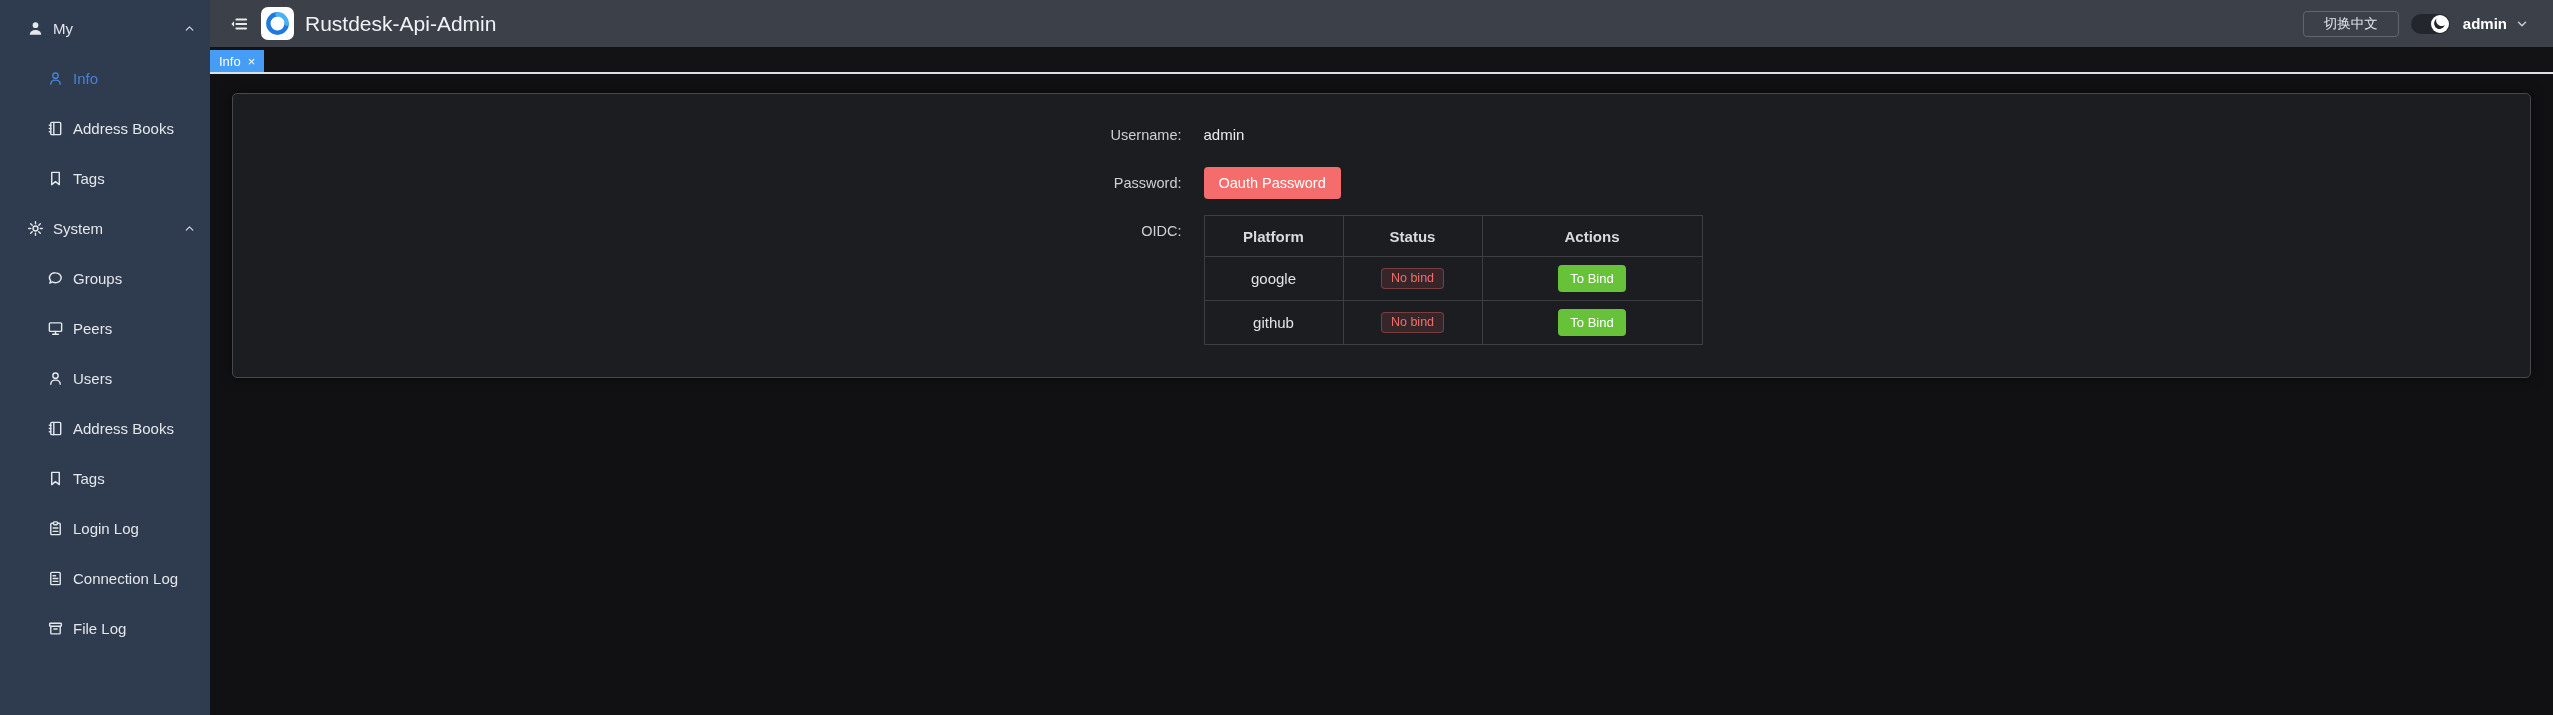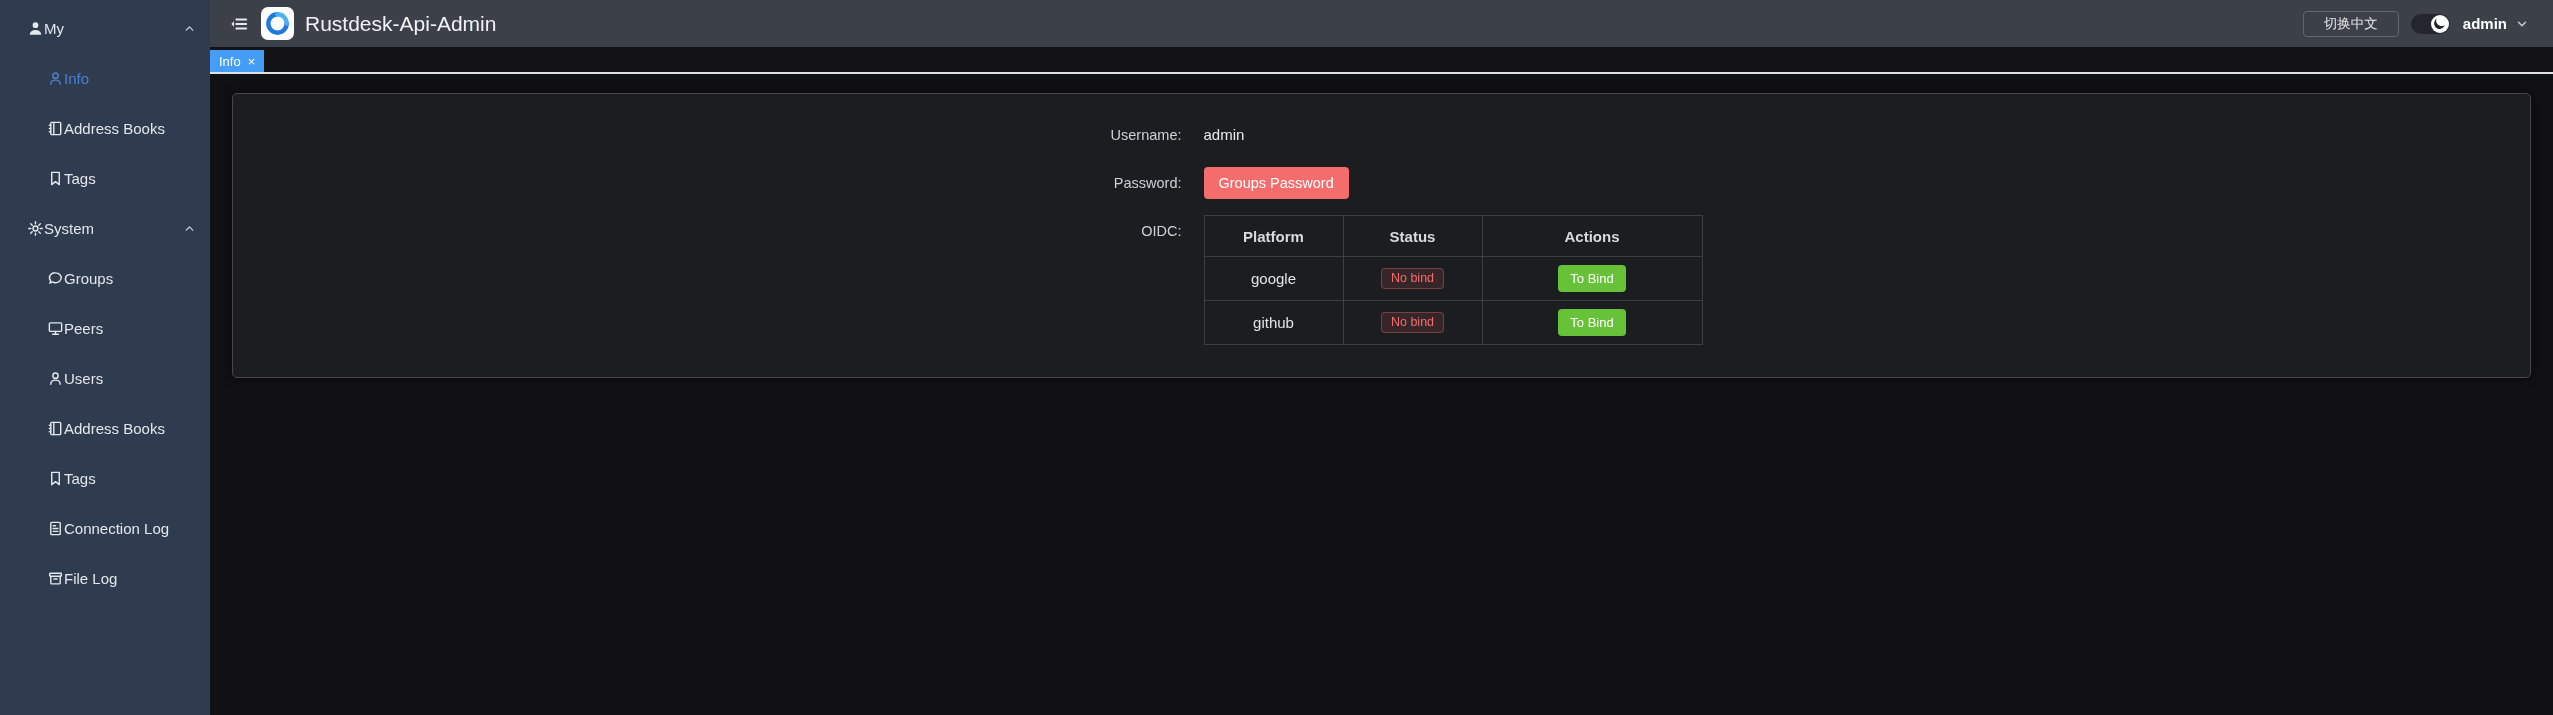--- a/index.html
+++ b/index.html
@@ -13,21 +13,21 @@
 
   
   .sidebar {
     position: absolute; left: 0; top: 0;
     width: 210px; height: 715px;
     background: #2f3b4e;
     padding-top: 3px;
   }
   .menu-item {
     height: 50px; display: flex; align-items: center;
-    color: #e4e7eb; font-size: 15px; cursor: pointer;
+    color: #e4e7eb; font-size: 15px; gap: 9px; cursor: pointer;
     white-space: nowrap;
   }
   .menu-item.section { padding: 0 14px 0 27px; }
   .menu-item.child { padding-left: 47px; }
   .menu-item.active { color: #4b80d1; }
   .menu-item .mi { width: 17px; height: 17px; flex: 0 0 17px; display:flex; align-items:center; justify-content:center; }
   .menu-item .mi svg { width: 17px; height: 17px; stroke: currentColor; fill: none; stroke-width: 1.5; stroke-linecap: round; stroke-linejoin: round; }
   .menu-item .chev { margin-left: auto; display:flex; }
   .menu-item .chev svg { width: 13px; height: 13px; stroke: #cdd2d9; fill: none; stroke-width: 1.6; stroke-linecap: round; stroke-linejoin: round; }
 
@@ -254,20 +254,31 @@
   <div class="menu-item child">
     <span class="mi">
       <svg viewBox="0 0 18 18">
           <path d="M5 2.5 h8 v13 l-4 -3.2 l-4 3.2 z"></path>
         </svg>
     </span>
     <span>Tags</span>
   </div>
 
 
+  <div class="menu-item child">
+    <span class="mi">
+      <svg viewBox="0 0 18 18">
+          <rect x="4" y="3.5" width="10" height="12" rx="1"></rect>
+          <rect x="7" y="2" width="4" height="3" rx="0.8" fill="#2f3b4e"></rect>
+          <line x1="6.5" y1="8.5" x2="11.5" y2="8.5"></line>
+          <line x1="6.5" y1="12" x2="11.5" y2="12"></line>
+        </svg>
+    </span>
+    <span>Login Log</span>
+  </div>
 
   <div class="menu-item child">
     <span class="mi">
       <svg viewBox="0 0 18 18">
           <rect x="4" y="2.5" width="10" height="13" rx="1"></rect>
           <line x1="6.5" y1="6" x2="9" y2="6"></line>
           <line x1="6.5" y1="9" x2="11.5" y2="9"></line>
           <line x1="6.5" y1="12" x2="11.5" y2="12"></line>
         </svg>
     </span>
@@ -334,21 +345,21 @@
       <div class="form-row">
         <div class="form-label">Username:</div>
         <div class="form-control">
           <span class="form-value">admin</span>
         </div>
       </div>
 
       <div class="form-row">
         <div class="form-label">Password:</div>
         <div class="form-control">
-          <button class="btn-danger">Groups Password</button>
+          <button class="btn-danger">Oauth Password</button>
         </div>
       </div>
 
       <div class="form-row last">
         <div class="form-label">OIDC:</div>
         <div class="form-control">
           <table class="oidc-table">
             <thead>
               <tr>
                 <th class="col-platform">Platform</th>

